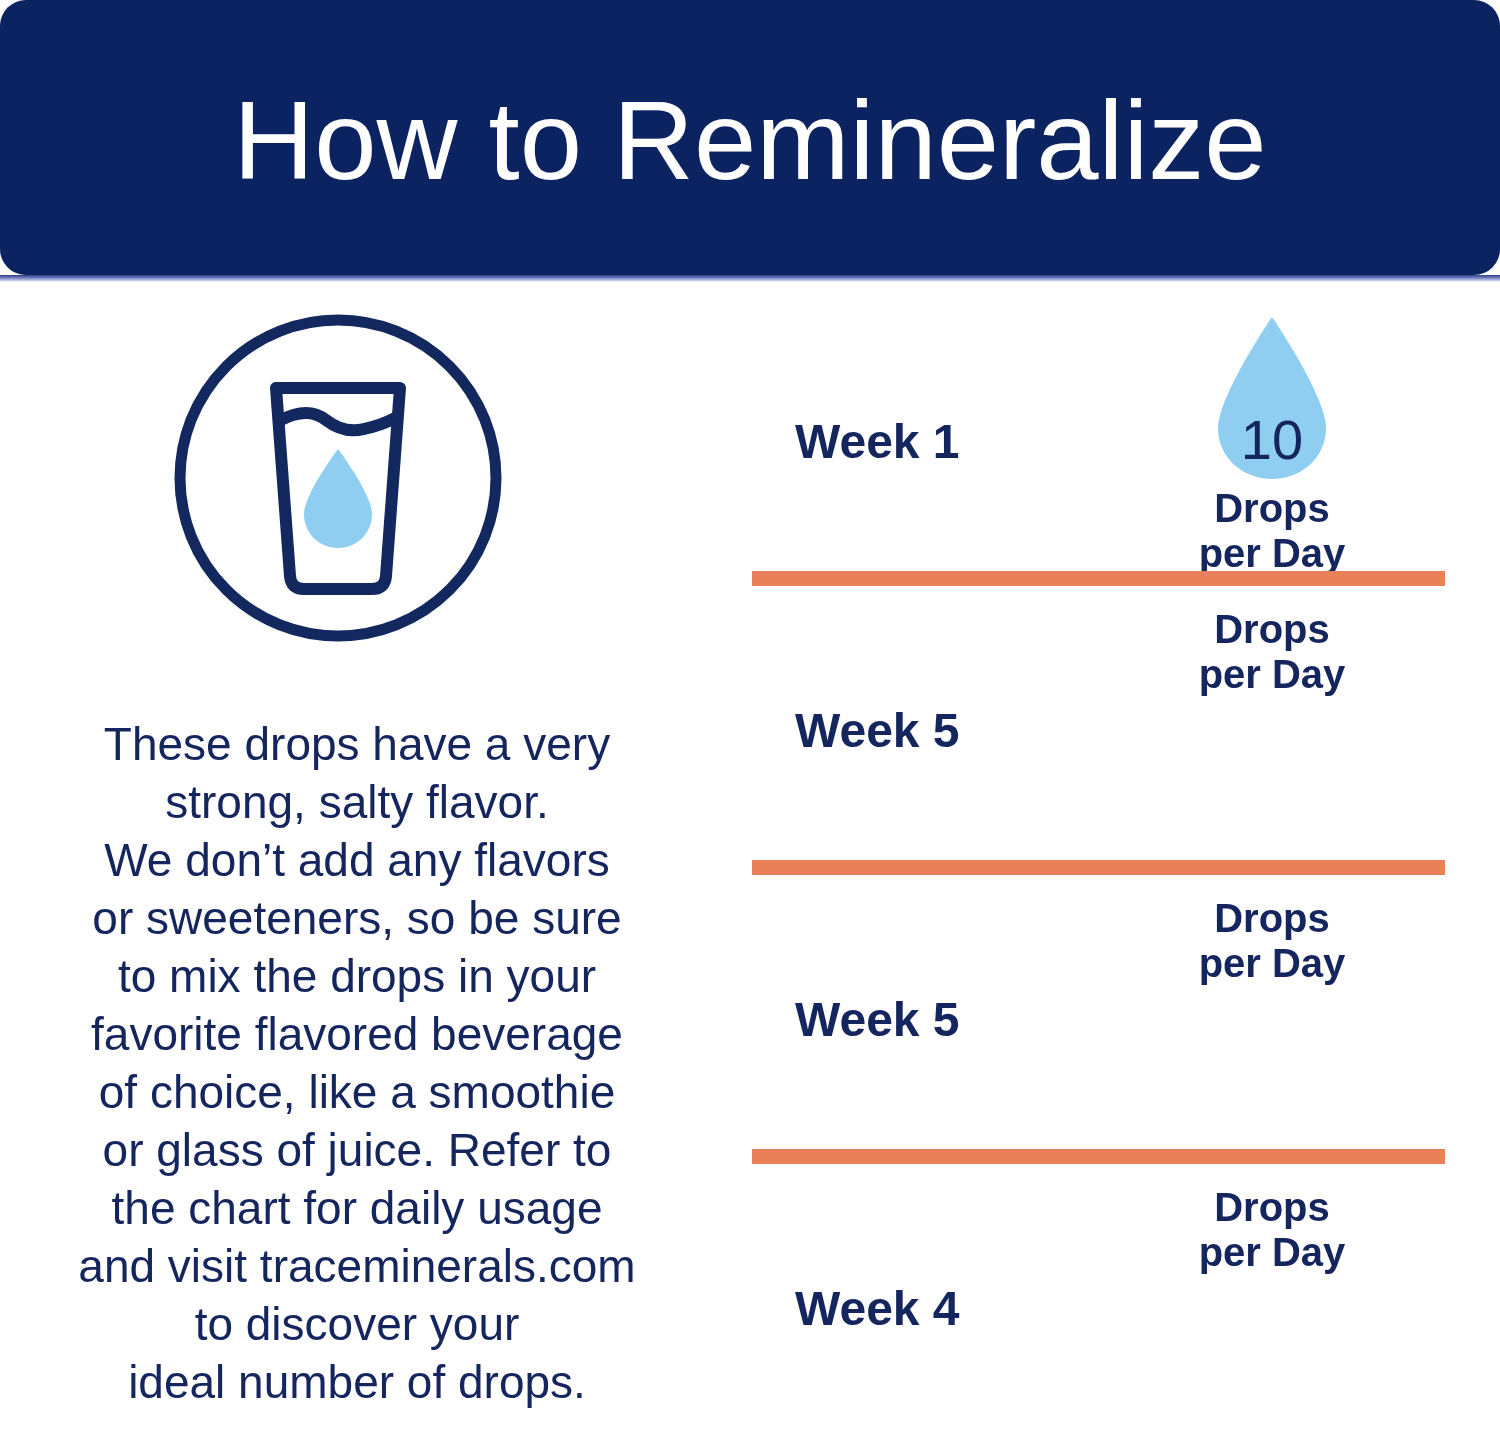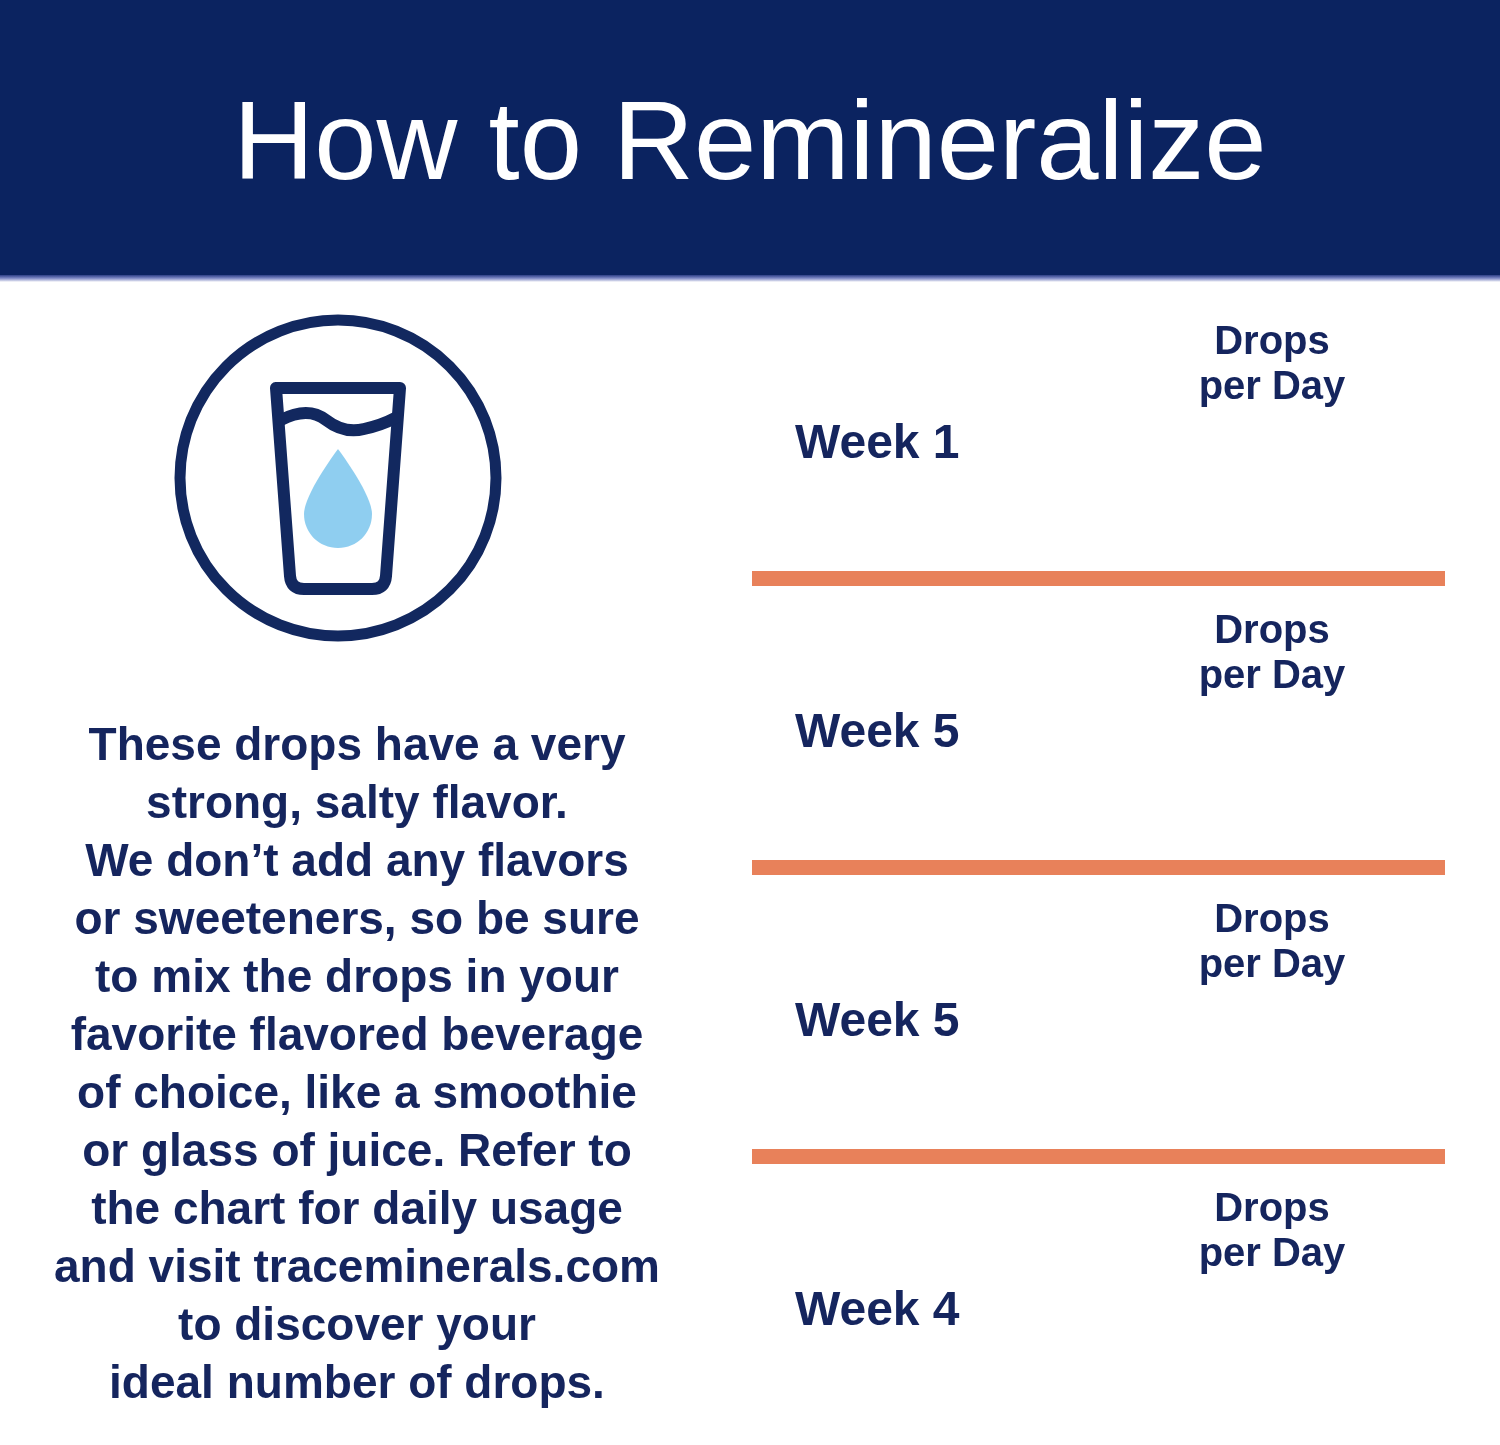--- a/index.html
+++ b/index.html
@@ -24,20 +24,21 @@
   .header-banner {
     position: absolute;
     left: 0;
     top: 0;
     width: 1500px;
     height: 275px;
     background: #0b2360;
     display: flex;
     align-items: center;
     justify-content: center;
+    border-radius: 26px;
   }
   .header-title {
     color: #ffffff;
     font-size: 112px;
     font-weight: 400;
     letter-spacing: 0px;
     line-height: 1;
     white-space: nowrap;
     margin-top: 6px;
   }
@@ -69,21 +70,21 @@
 
   .body-copy {
     position: absolute;
     left: 12px;
     top: 425px;
     width: 690px;
     text-align: center;
     color: #15255e;
     font-size: 46px;
     line-height: 58px;
-    font-weight: 700;
+    font-weight: 400;
     white-space: pre-line;
   }
 
   
   .right-col {
     position: absolute;
     left: 710px;
     top: 290px;
     width: 790px;
     height: 1155px;
@@ -187,20 +188,26 @@
 and visit traceminerals.com
 to discover your
 ideal number of drops.</div>
   </div>
 
   <div class="right-col">
 
     <div class="week-row">
       <div class="week-label">Week 1</div>
       <div class="drop-block">
+        <div class="drop-shape">
+          <svg width="118" height="168" viewBox="0 0 118 168" xmlns="http://www.w3.org/2000/svg">
+            <path d="M59 3 C59 3 113 82 113 114 C113 143 89 165 59 165 C29 165 5 143 5 114 C5 82 59 3 59 3 Z" fill="#8fcef0"></path>
+          </svg>
+          <div class="drop-number">10</div>
+        </div>
         <div class="drop-caption">Drops
 per Day</div>
       </div>
       <div class="divider-bar d1"></div>
     </div>
 
     <div class="week-row">
       <div class="week-label">Week 5</div>
       <div class="drop-block">
         <div class="drop-caption">Drops

